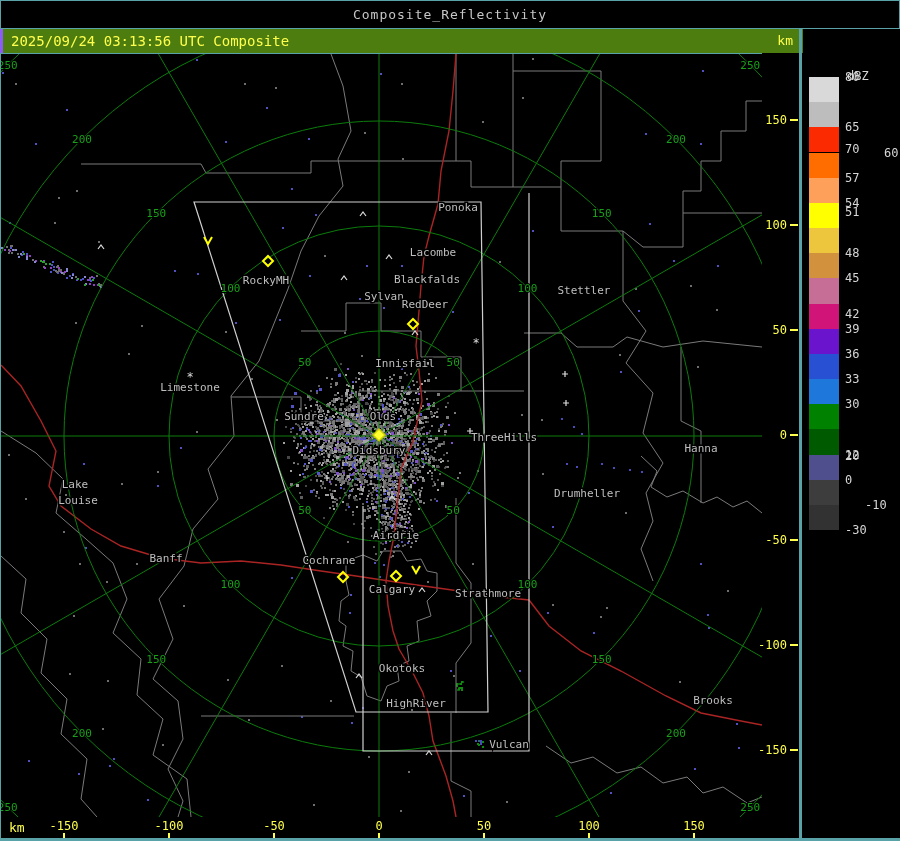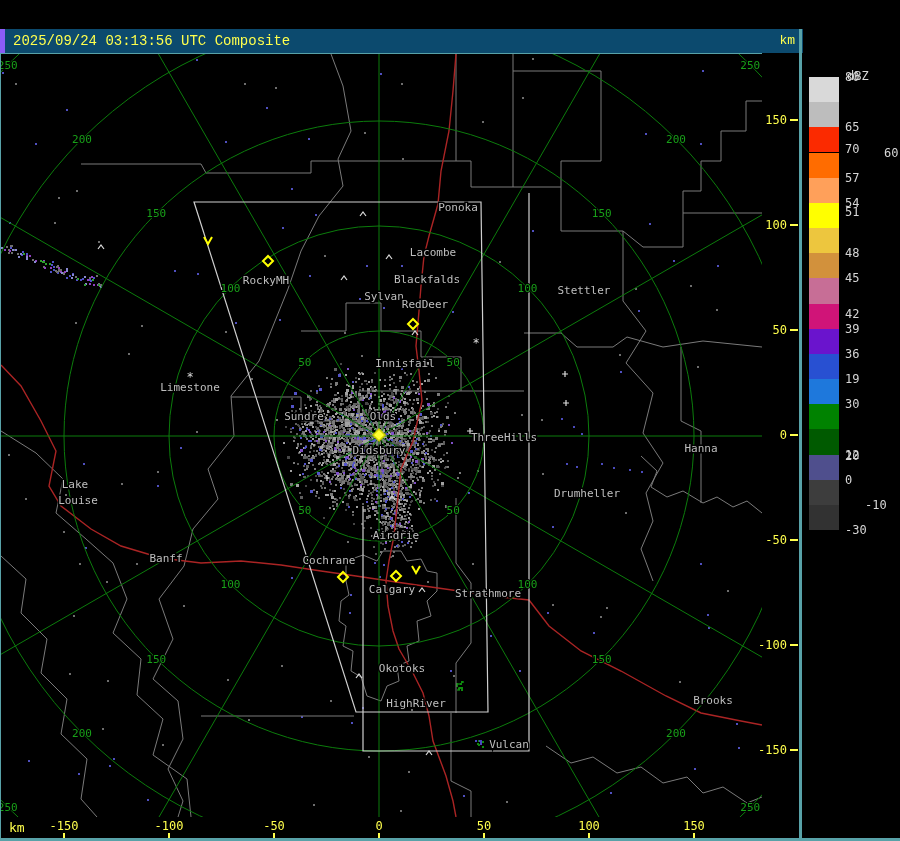--- a/index.html
+++ b/index.html
@@ -1,22 +1,22 @@
 <!DOCTYPE html>
 <html><head>
 <meta charset="utf-8">
 <style>
   html,body{margin:0;padding:0;background:#000;}
   .app{position:relative;width:900px;height:841px;background:#000;overflow:hidden;
        font-family:"DejaVu Sans Mono",monospace;}
   .titlebar{position:absolute;left:0;top:0;width:898px;height:27px;border:1px solid #58a2a8;
        background:#000;display:flex;align-items:center;justify-content:center;}
   .titlebar span{color:#c6c6c6;font-size:13px;letter-spacing:1px;}
-  .tsrow{position:absolute;left:0;top:29px;width:800px;height:24px;background:#0c4a6e;
-       border-left:5px solid #8b5cf6;font-family:Liberation Mono, monospace;}
+  .tsrow{position:absolute;left:0;top:29px;width:800px;height:24px;background:#4d7c0f;
+       border-left:3px solid #8b5cf6;}
   .timestamp{position:absolute;left:8px;top:4px;color:#ffff4d;font-size:14px;}
   .km-top{position:absolute;left:760px;width:30px;top:4px;text-align:right;color:#ffff4d;font-size:13px;}
   #map{position:absolute;left:0;top:53px;background:#000;border:1px solid #58a2a8;box-sizing:content-box;}
   .raxis{position:absolute;left:762px;top:53px;width:38px;height:764px;background:#000;}
   .raxis .lab{position:absolute;right:13px;color:#ffff4d;font-size:12px;transform:translateY(-50%);}
   .raxis .tick{position:absolute;right:2px;width:8px;height:2px;background:#ffff4d;}
   .baxis{position:absolute;left:0;top:817px;width:800px;height:22px;background:#000;border-left:1px solid #58a2a8;}
   .baxis .unit{position:absolute;left:8px;top:3px;color:#ffff4d;font-size:13px;}
   .baxis .lab{position:absolute;top:2px;width:60px;margin-left:-30px;text-align:center;color:#ffff4d;font-size:12px;}
   .baxis .tick{position:absolute;top:16px;width:2px;height:6px;background:#ffff4d;}
@@ -29,20 +29,23 @@
   text.city{font-family:"DejaVu Sans Mono",monospace;font-size:11px;fill:#bfbfbf;
        stroke:#000;stroke-width:3px;paint-order:stroke;}
   text.ringlab{font-family:"DejaVu Sans Mono",monospace;font-size:11px;fill:#18a018;
        stroke:#000;stroke-width:2px;paint-order:stroke;}
   text.star{font-family:"DejaVu Sans Mono",monospace;font-size:12px;fill:#dcdcdc;}
 </style>
 </head>
 <body>
 
 <div class="app">
+  <div class="titlebar">
+    <span>Composite_Reflectivity</span>
+  </div>
   <div class="tsrow">
     <span class="timestamp">2025/09/24 03:13:56 UTC Composite</span>
     <span class="km-top">km</span>
   </div>
 
   <svg id="map" width="762" height="764" viewBox="0 53 762 764">
       <clipPath id="mclip">
         <rect x="0" y="53" width="762" height="764"></rect>
       </clipPath>
       <g clip-path="url(#mclip)">
@@ -254,21 +257,21 @@
         <div class="bval" style="top: 98.34px;">65</div>
         <div class="bval" style="top: 123.51px; margin-left: 39px;">60</div>
         <div class="bval" style="top: 148.68px;">57</div>
         <div class="bval" style="top: 173.85px;">54</div>
         <div class="bval" style="top: 183px;">51</div>
         <div class="bval" style="top: 224.19px;">48</div>
         <div class="bval" style="top: 249.36px;">45</div>
         <div class="bval" style="top: 285px;">42</div>
         <div class="bval" style="top: 299.7px;">39</div>
         <div class="bval" style="top: 324.87px;">36</div>
-        <div class="bval" style="top: 350.04px;">19</div>
+        <div class="bval" style="top: 350.04px;">33</div>
         <div class="bval" style="top: 375.21px;">30</div>
         <div class="bval" style="top: 400.38px; margin-top: 27px;">20</div>
         <div class="bval" style="top: 425.55px;">12</div>
         <div class="bval" style="top: 450.72px;">0</div>
         <div class="bval" style="top: 475.89px; margin-left: 20px;">-10</div>
         <div class="bval" style="top: 501.06px;">-30</div>
       </div>
 
   </div>
 </div>

